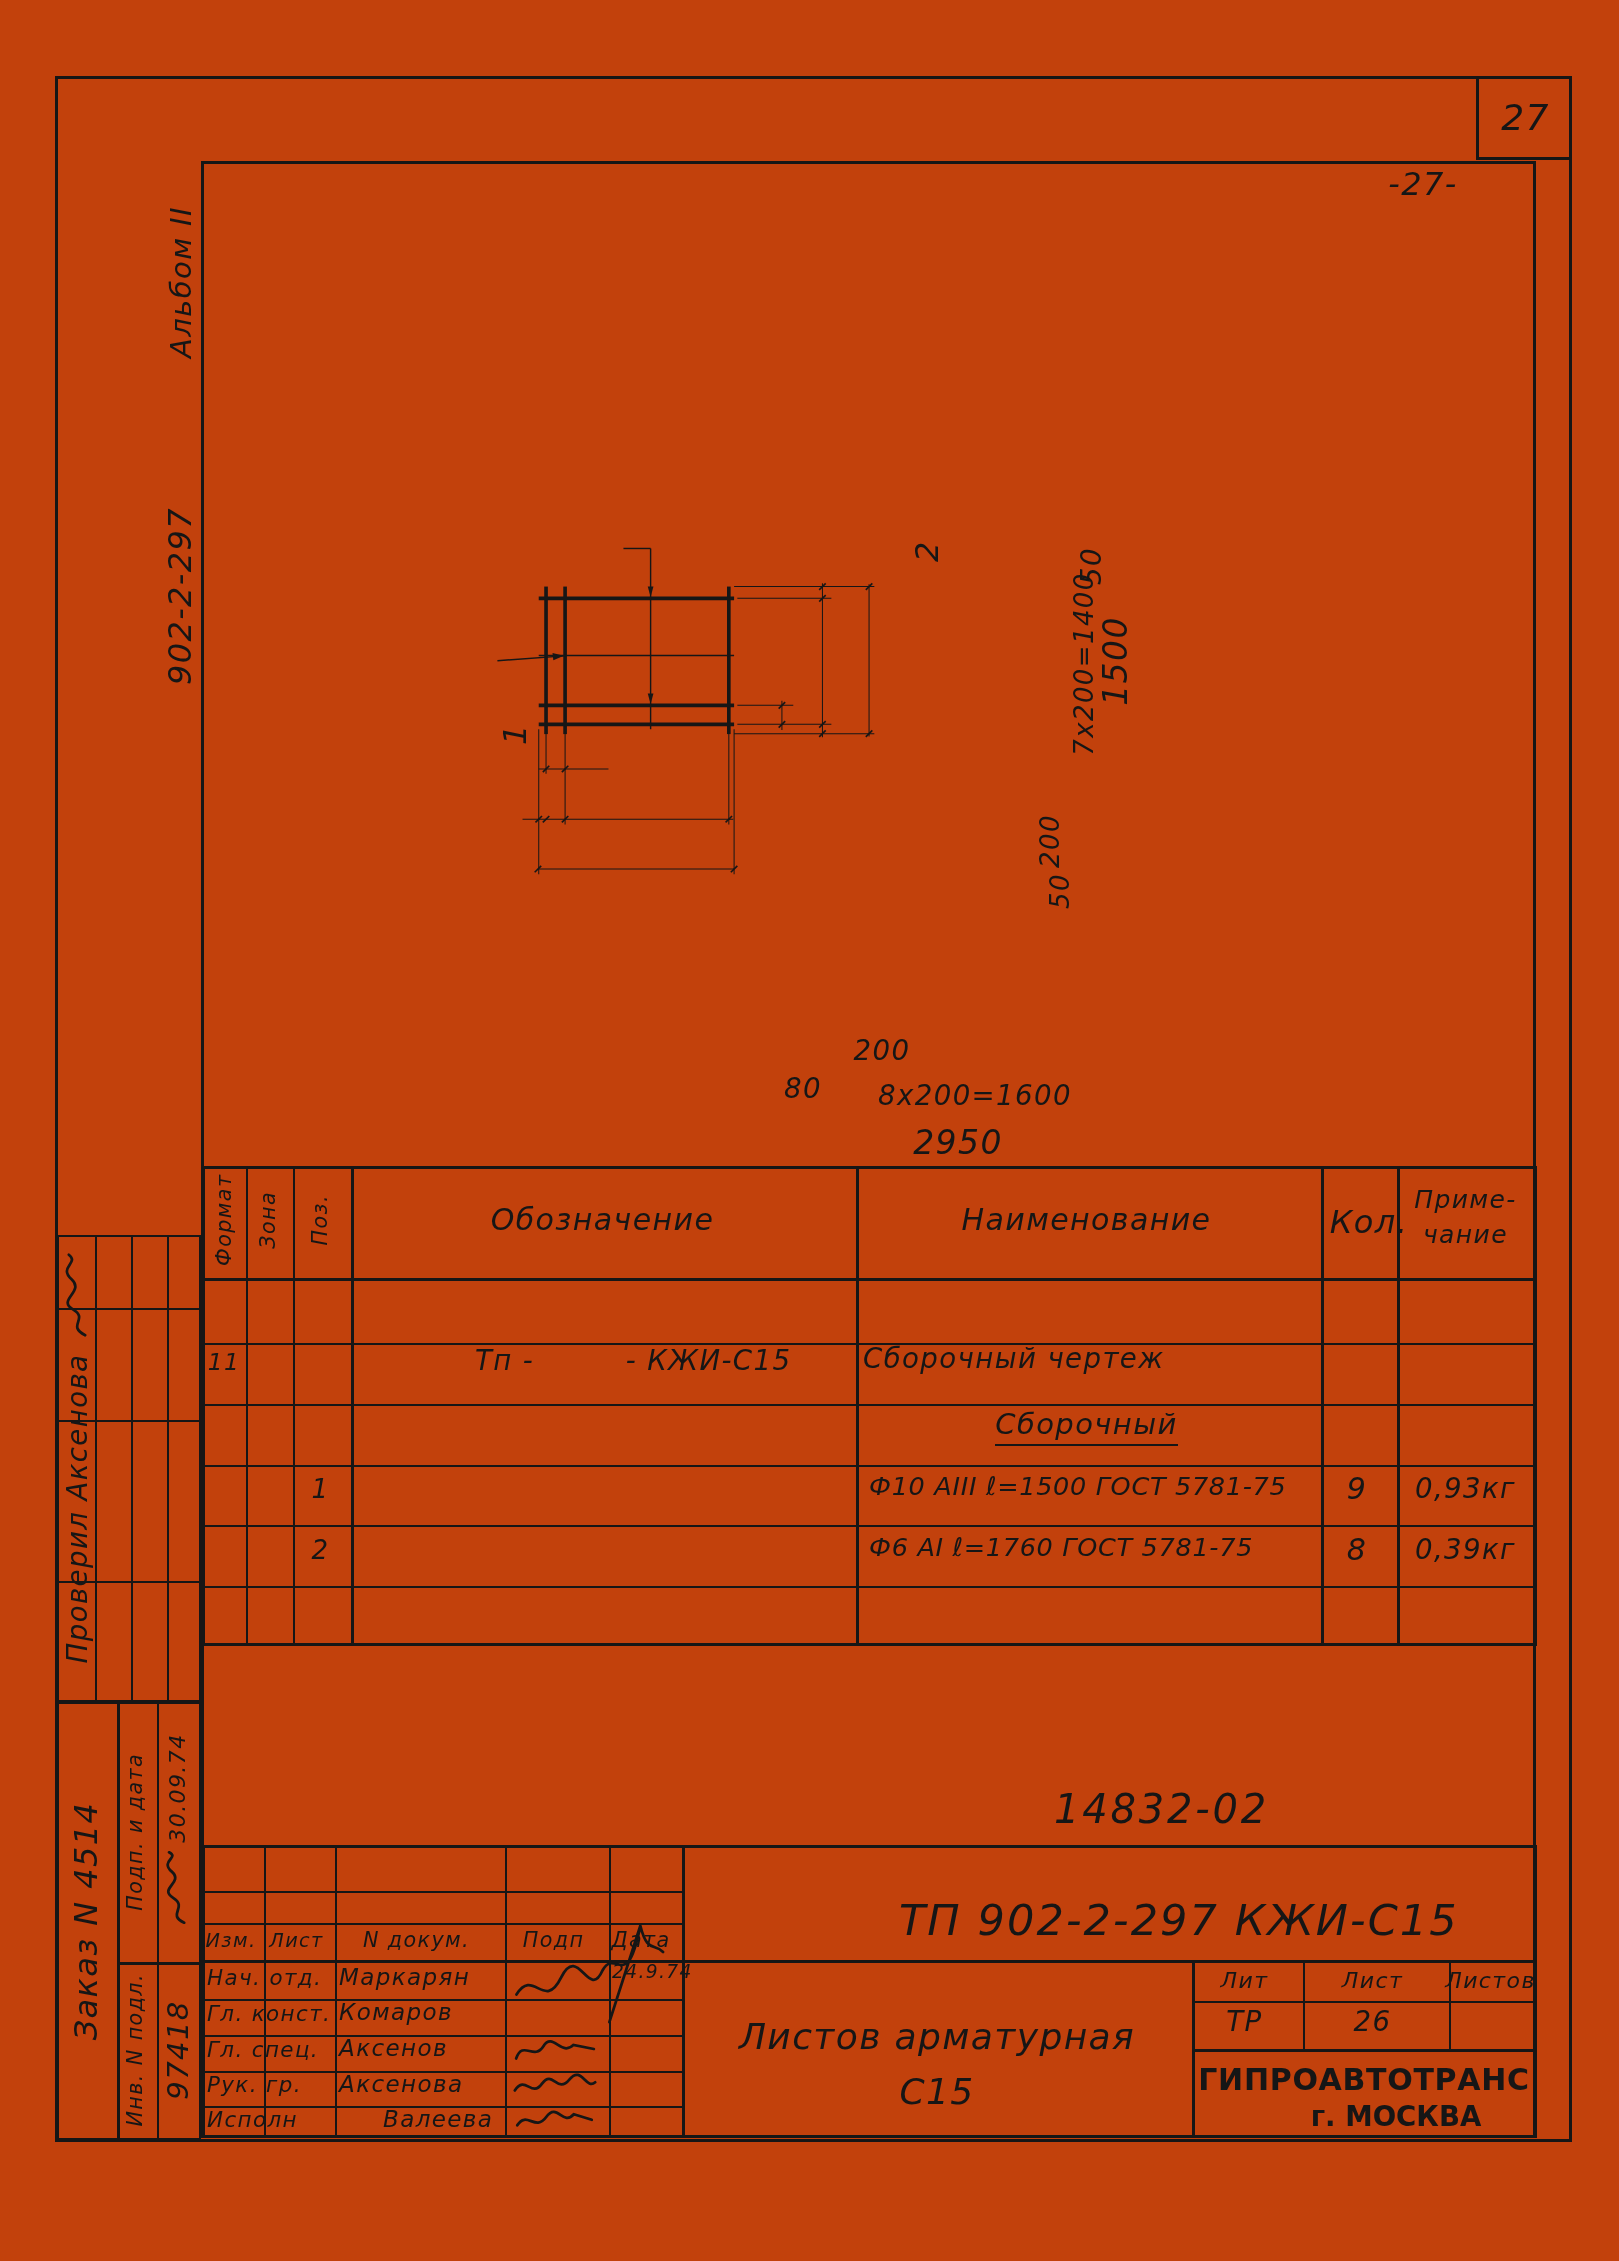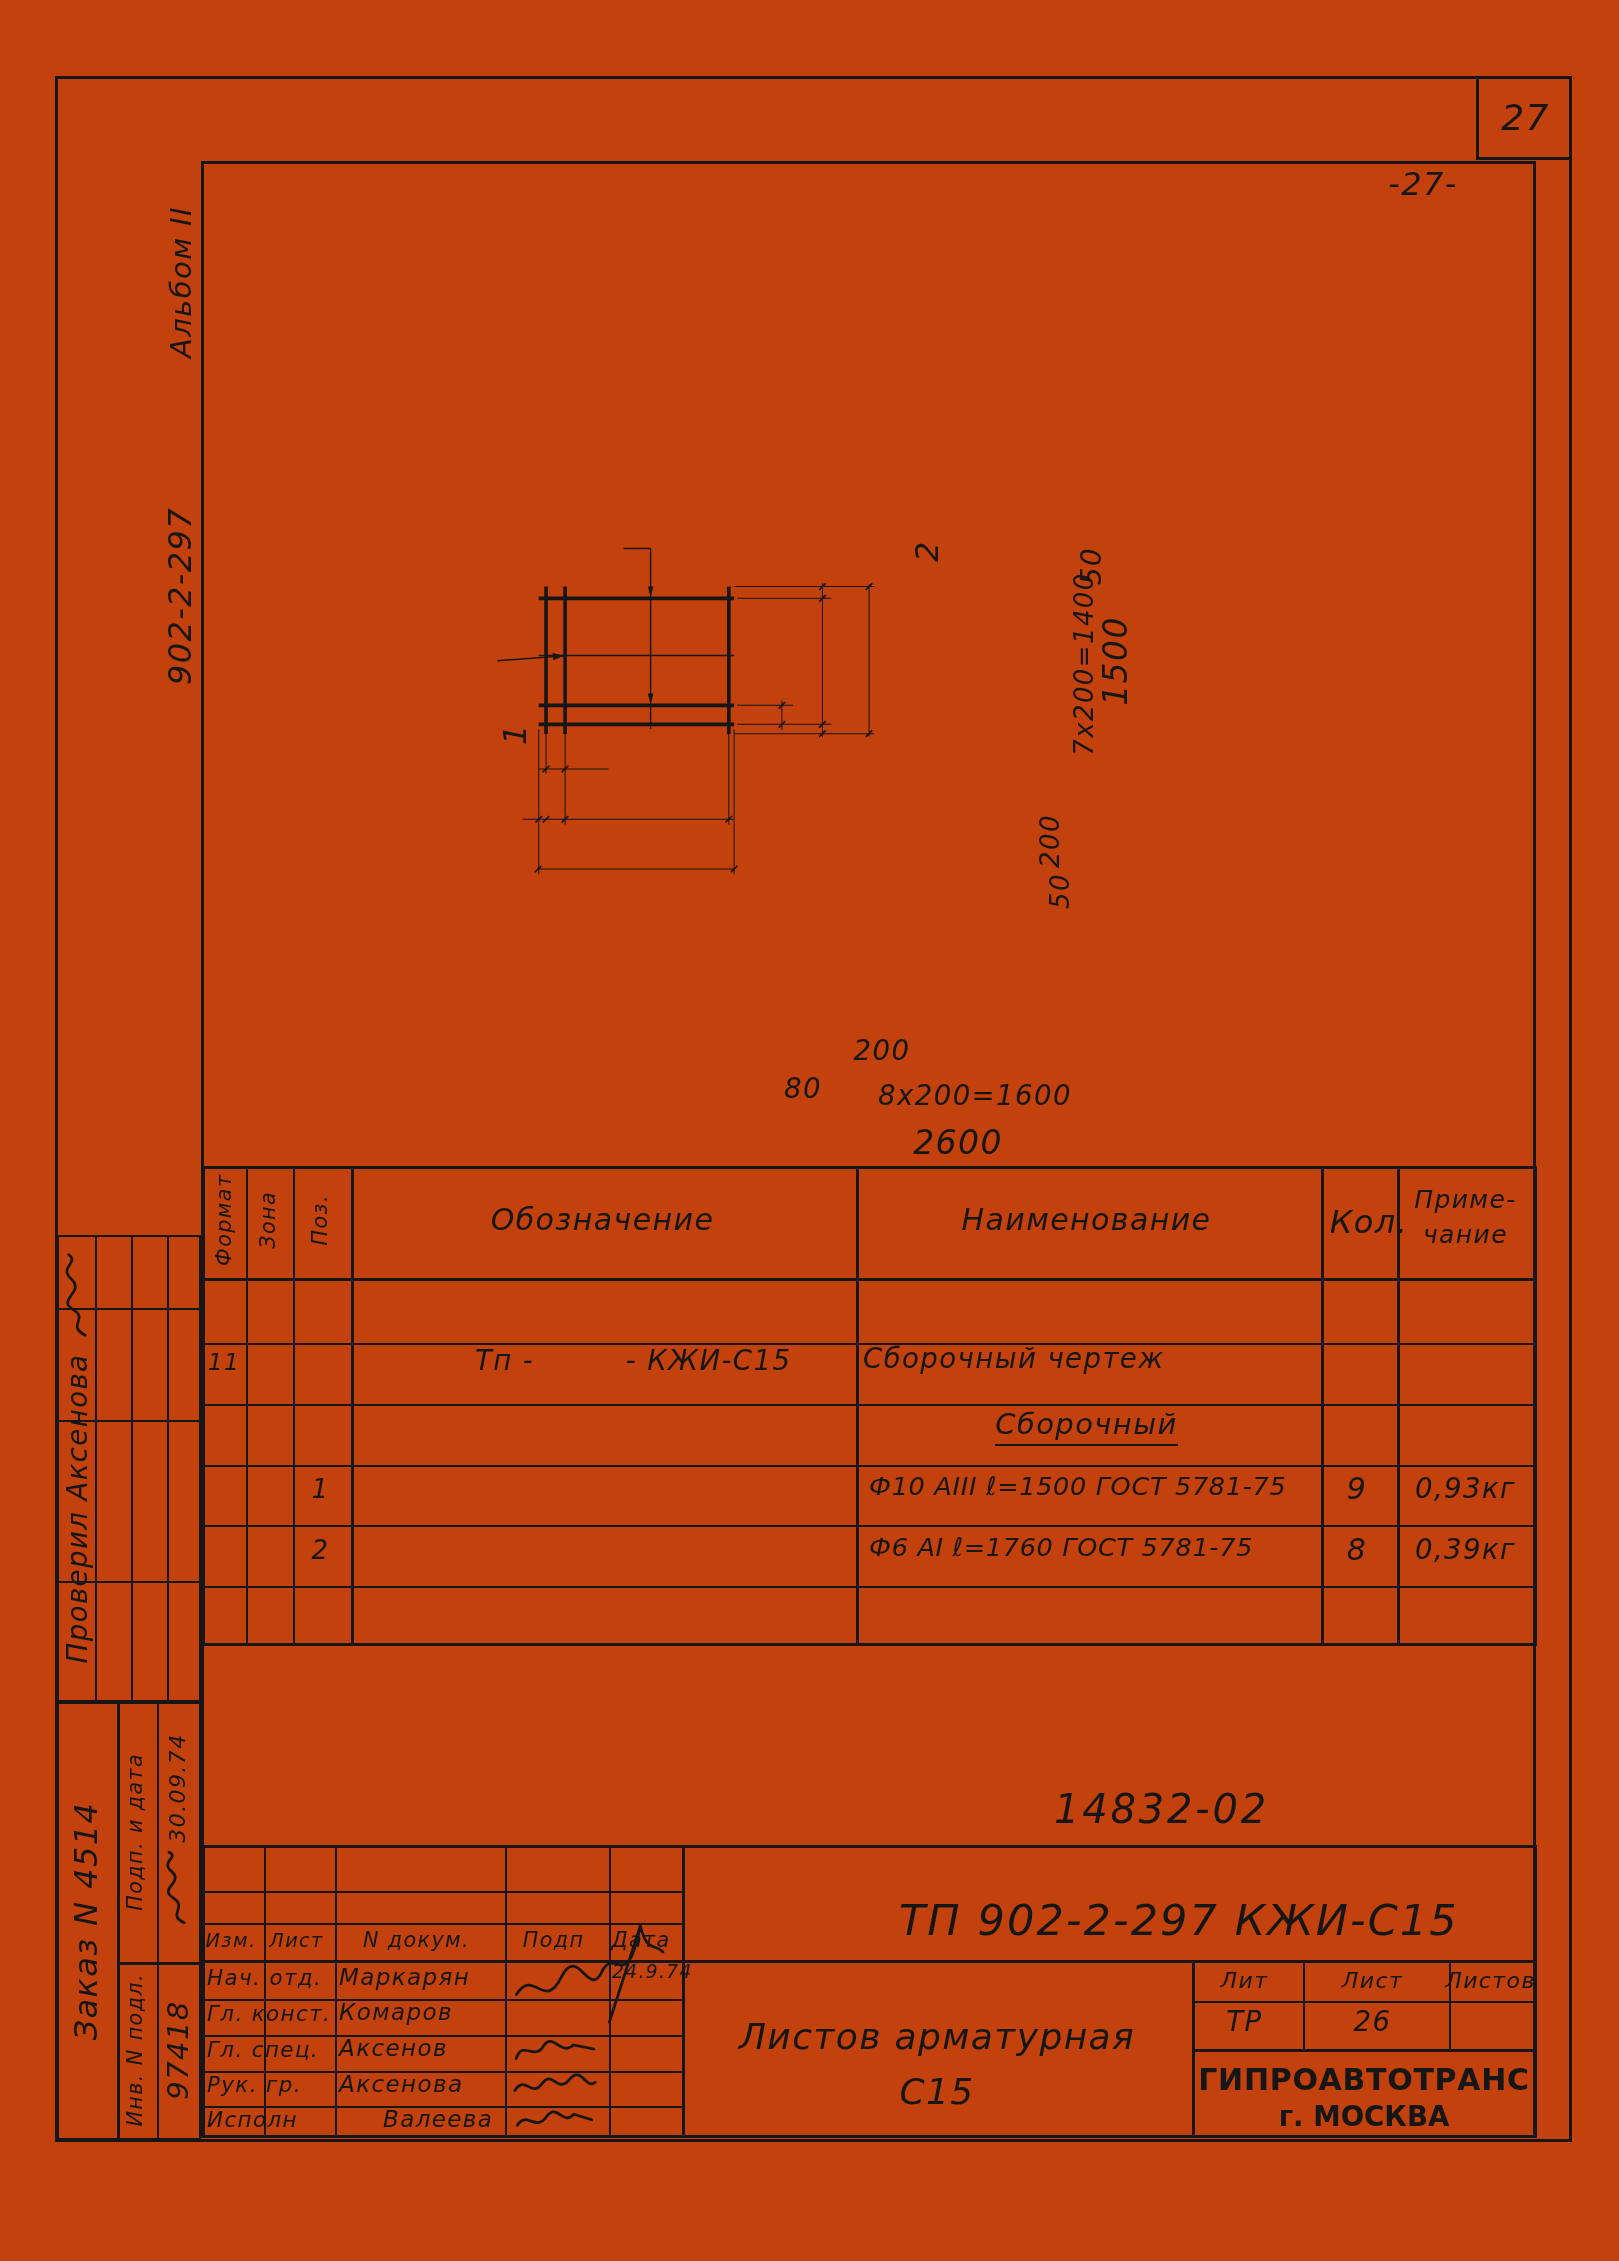--- a/index.html
+++ b/index.html
@@ -128,21 +128,21 @@
           <line x1="1647" y1="1329" x2="1663" y2="1313"></line>
       </g>
     </svg>
   </div>
 
   <div class="abs v hw ctr" style="left:906px;top:534px;width:41px;height:34px;font-size:32px;">2</div>
   <div class="abs v hw ctr" style="left:494px;top:717px;width:41px;height:34px;font-size:32px;">1</div>
   <div class="abs hw ctr" style="left:837px;top:1033px;width:90px;height:34px;font-size:27.6px;">200</div>
   <div class="abs hw ctr" style="left:772px;top:1071px;width:62px;height:34px;font-size:27.6px;">80</div>
   <div class="abs hw ctr" style="left:858px;top:1078px;width:234px;height:34px;font-size:27.6px;">8х200=1600</div>
-  <div class="abs hw ctr" style="left:889px;top:1124px;width:138px;height:37px;font-size:33px;">2600</div>
+  <div class="abs hw ctr" style="left:889px;top:1124px;width:138px;height:37px;font-size:33px;">2950</div>
   <div class="abs v hw ctr" style="left:1060px;top:551px;width:62px;height:30px;font-size:27.6px;">50</div>
   <div class="abs v hw ctr" style="left:963px;top:648px;width:241px;height:32px;font-size:26px;">7х200=1400</div>
   <div class="abs v hw ctr" style="left:1042px;top:644px;width:145px;height:34px;font-size:33px;">1500</div>
   <div class="abs v hw ctr" style="left:1008px;top:825px;width:83px;height:32px;font-size:26px;">200</div>
   <div class="abs v hw ctr" style="left:1029px;top:876px;width:62px;height:30px;font-size:26px;">50</div>
 
   <div class="abs" style="left:202px;top:1166px;width:1335px;height:480px;border:3.4px solid #161616;box-sizing:border-box;">
     <div class="abs line" style="left:41px;top:0;width:2.1px;height:100%;"></div>
     <div class="abs line" style="left:88px;top:0;width:2.1px;height:100%;"></div>
     <div class="abs line" style="left:146px;top:0;width:2.8px;height:100%;"></div>
@@ -249,16 +249,16 @@
   <div class="abs hw ctr" style="left:682px;top:2012px;width:510px;height:48px;font-size:36px;">Листов арматурная</div>
   <div class="abs hw ctr" style="left:682px;top:2067px;width:510px;height:48px;font-size:36px;">С15</div>
 
   <div class="abs hw ctr" style="left:1189px;top:1962px;width:111px;height:36px;font-size:22px;">Лит</div>
   <div class="abs hw ctr" style="left:1300px;top:1962px;width:145px;height:36px;font-size:22px;">Лист</div>
   <div class="abs hw ctr" style="left:1445px;top:1962px;width:91px;height:36px;font-size:22px;">Листов</div>
   <div class="abs hw ctr" style="left:1189px;top:2001px;width:111px;height:41px;font-size:27.6px;">ТР</div>
   <div class="abs hw ctr" style="left:1300px;top:2001px;width:145px;height:41px;font-size:27.6px;">26</div>
   <div class="abs hw ctr" style="left:1445px;top:2001px;width:91px;height:41px;font-size:27.6px;"></div>
   <div class="abs ctr" style="left:1192px;top:2060px;width:344px;height:39px;font-size:30px;font-weight:bold;letter-spacing:0.7px;">ГИПРОАВТОТРАНС</div>
-  <div class="abs ctr" style="left:1192px;top:2099px;width:344px;height:34px;font-size:27.6px;font-weight:bold;">г. МОСКВА</div>
+  <div class="abs ctr" style="left:1192px;top:2099px;width:344px;height:34px;font-size:27.6px;font-weight:bold;padding-left:32px;">г. МОСКВА</div>
 
 </div>
 
 
 </body></html>

